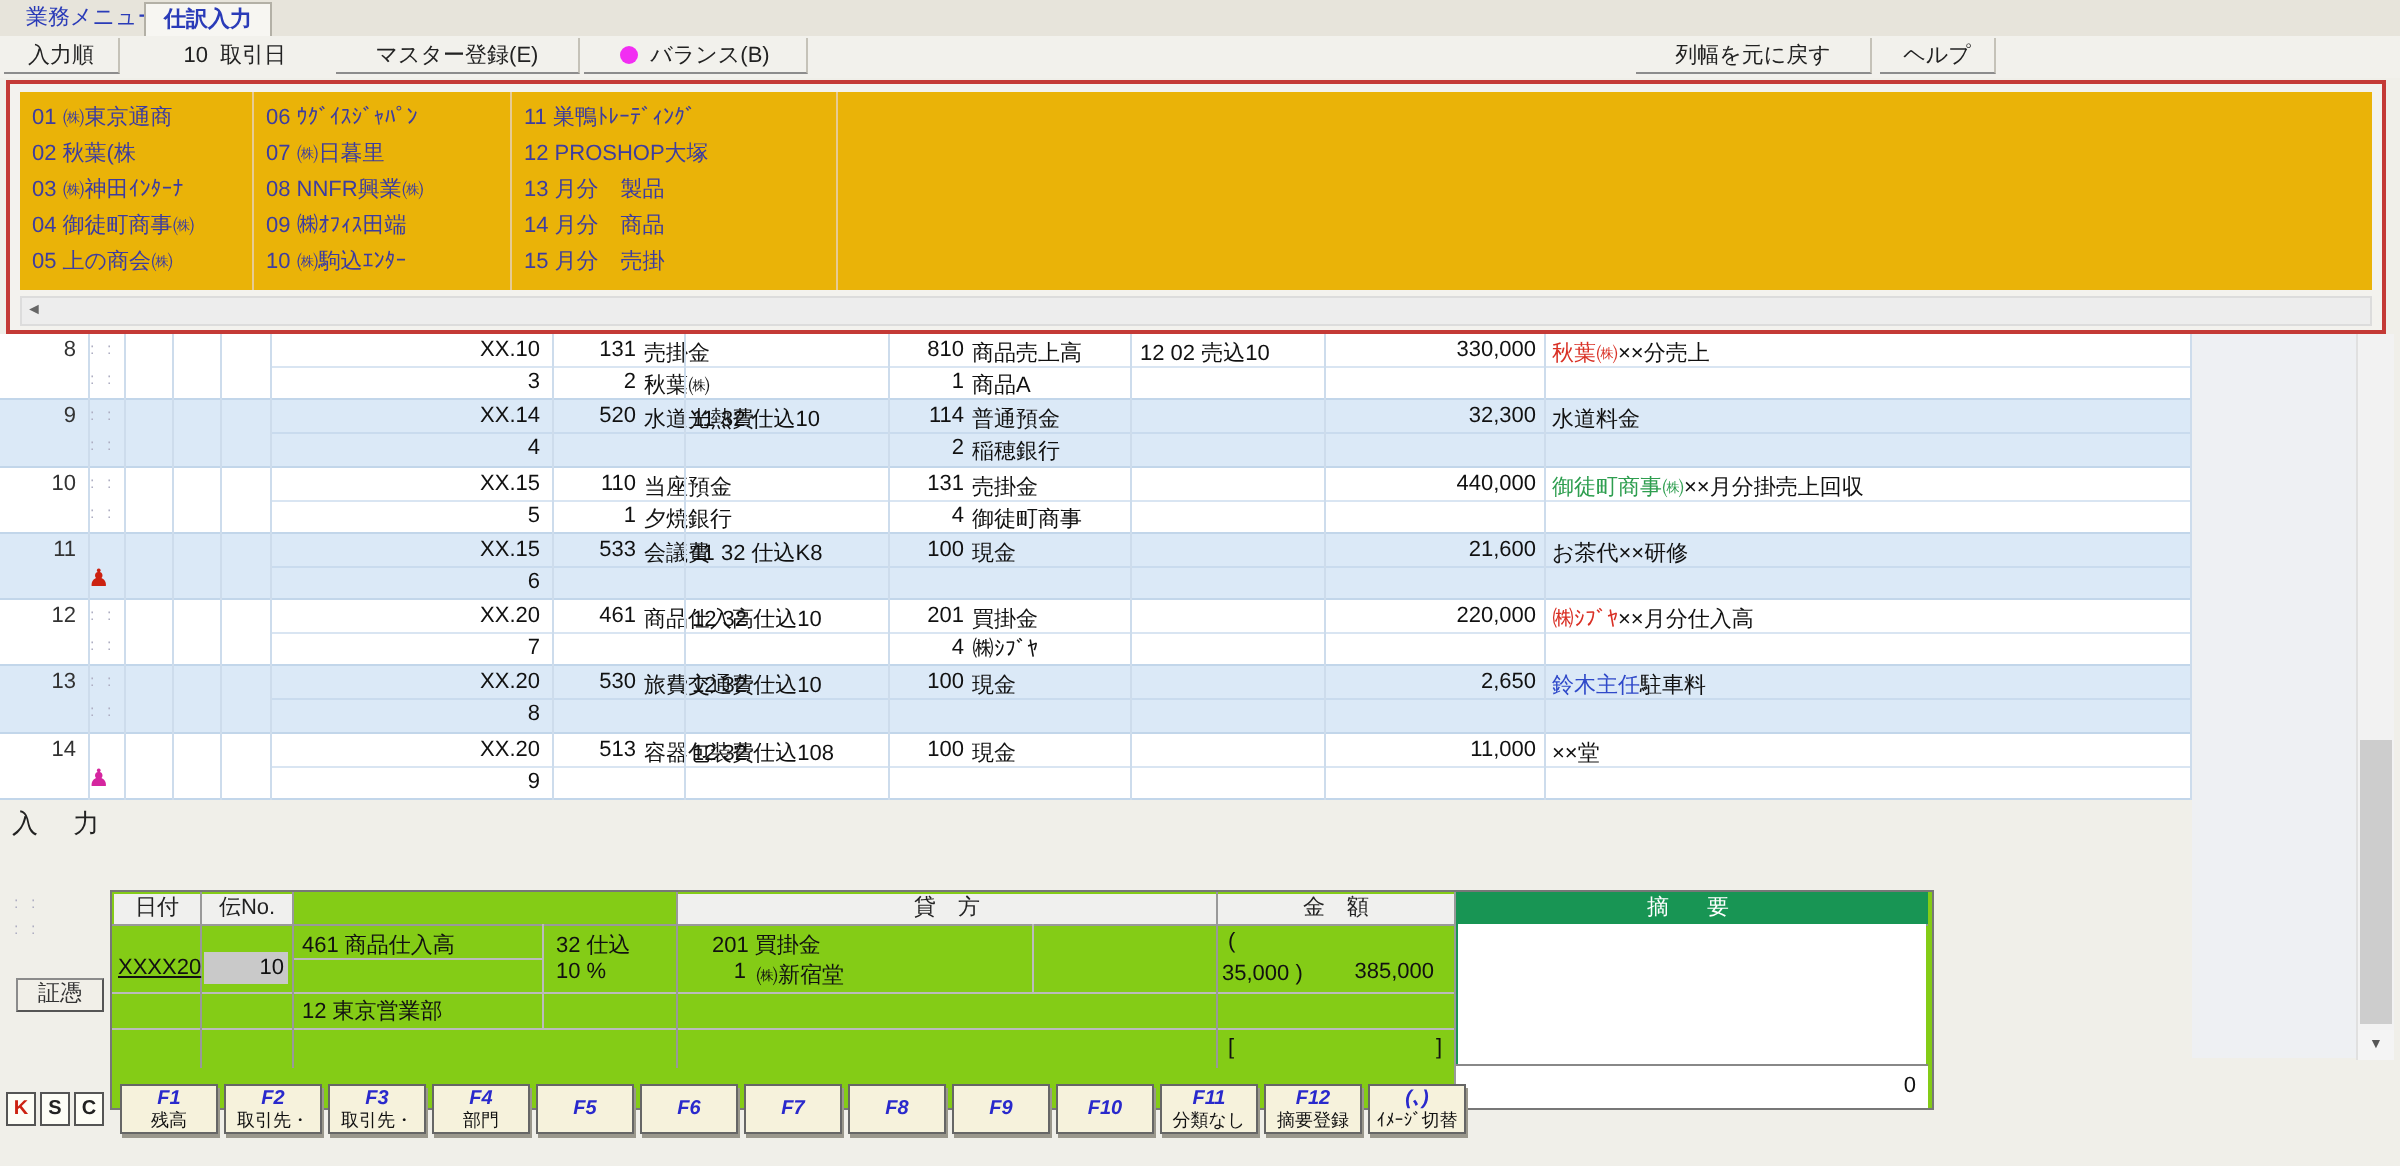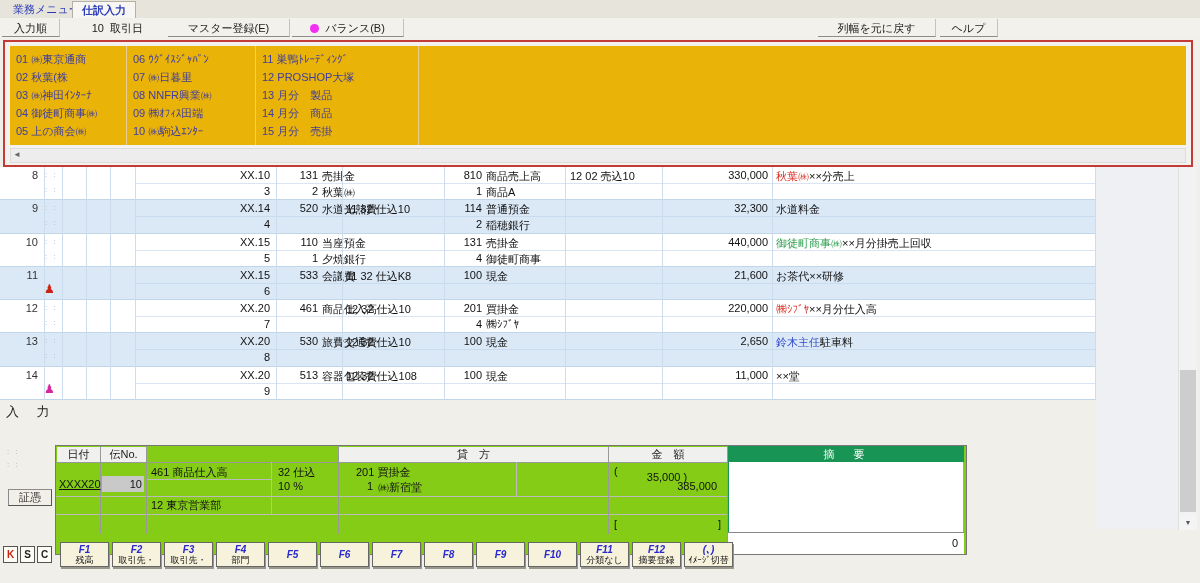--- a/index.html
+++ b/index.html
@@ -291,21 +291,21 @@
     <div class="cell" style="left:3px;top:32px;text-decoration:underline;">XXXX20</div>
     <div class="slipbox">10</div>
     <div class="cell" style="left:95px;top:19px;">461 商品仕入高</div>
     <div class="cell" style="left:222px;top:19px;">32 仕込</div>
     <div class="cell" style="left:222px;top:34px;">10 %</div>
     <div class="cell" style="left:300px;top:19px;">201 買掛金</div>
     <div class="cell" style="left:285px;top:34px;width:32px;text-align:right;">1</div>
     <div class="cell" style="left:322px;top:34px;">㈱新宿堂</div>
     <div class="cell" style="left:95px;top:52px;">12 東京営業部</div>
     <div class="cell" style="left:558px;top:19px;">(</div>
-    <div class="cell" style="left:555px;top:25px;width:112px;text-align:center;">35,000 )</div>
+    <div class="cell" style="left:555px;top:35px;width:112px;text-align:left;">35,000 )</div>
     <div class="cell" style="left:549px;top:34px;width:112px;text-align:right;">385,000</div>
     <div class="cell" style="left:558px;top:72px;">[</div>
     <div class="cell" style="left:662px;top:72px;">]</div>
 
     <div class="sumarea"></div>
     <div class="bvalrow">
       <div class="cell" style="right:6px;top:4px;position:absolute;">0</div>
     </div>
   </div>
 

